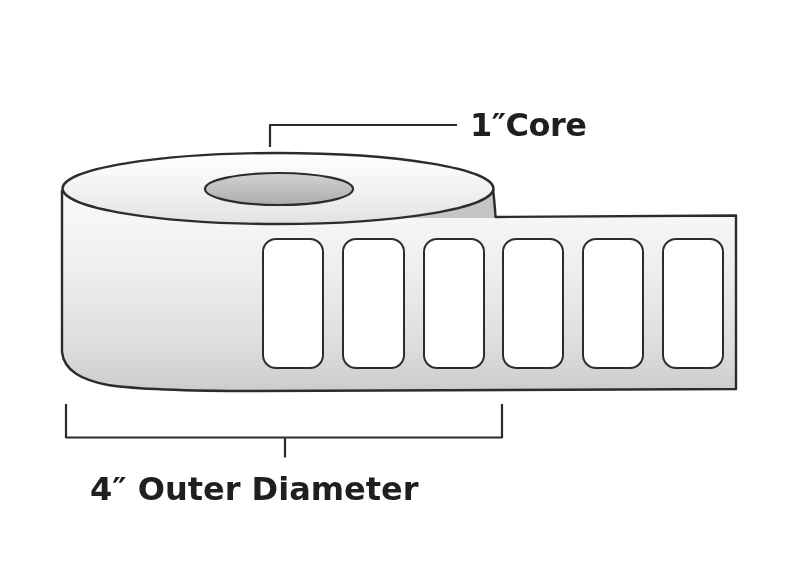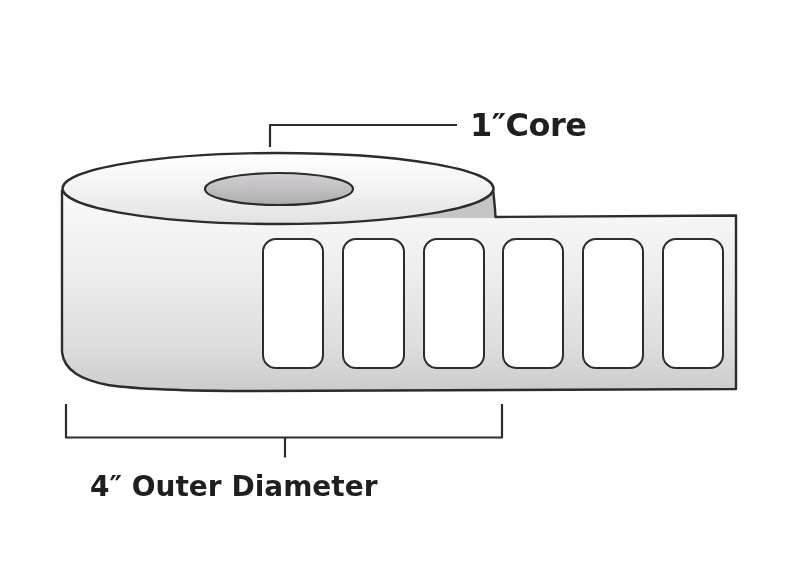--- a/index.html
+++ b/index.html
@@ -36,21 +36,21 @@
     font-size: 32px;
   }
   .size-text {
     left: 77px;
     top: 283px;
     font-size: 31px;
   }
   .outer-text {
     left: 90px;
     top: 473px;
-    font-size: 28px;
+    font-size: 32px;
     letter-spacing: 0px;
   }
 </style>
 </head>
 <body>
 
 <div class="stage">
 
   <svg viewBox="0 0 800 571" aria-hidden="true">
     <defs>

